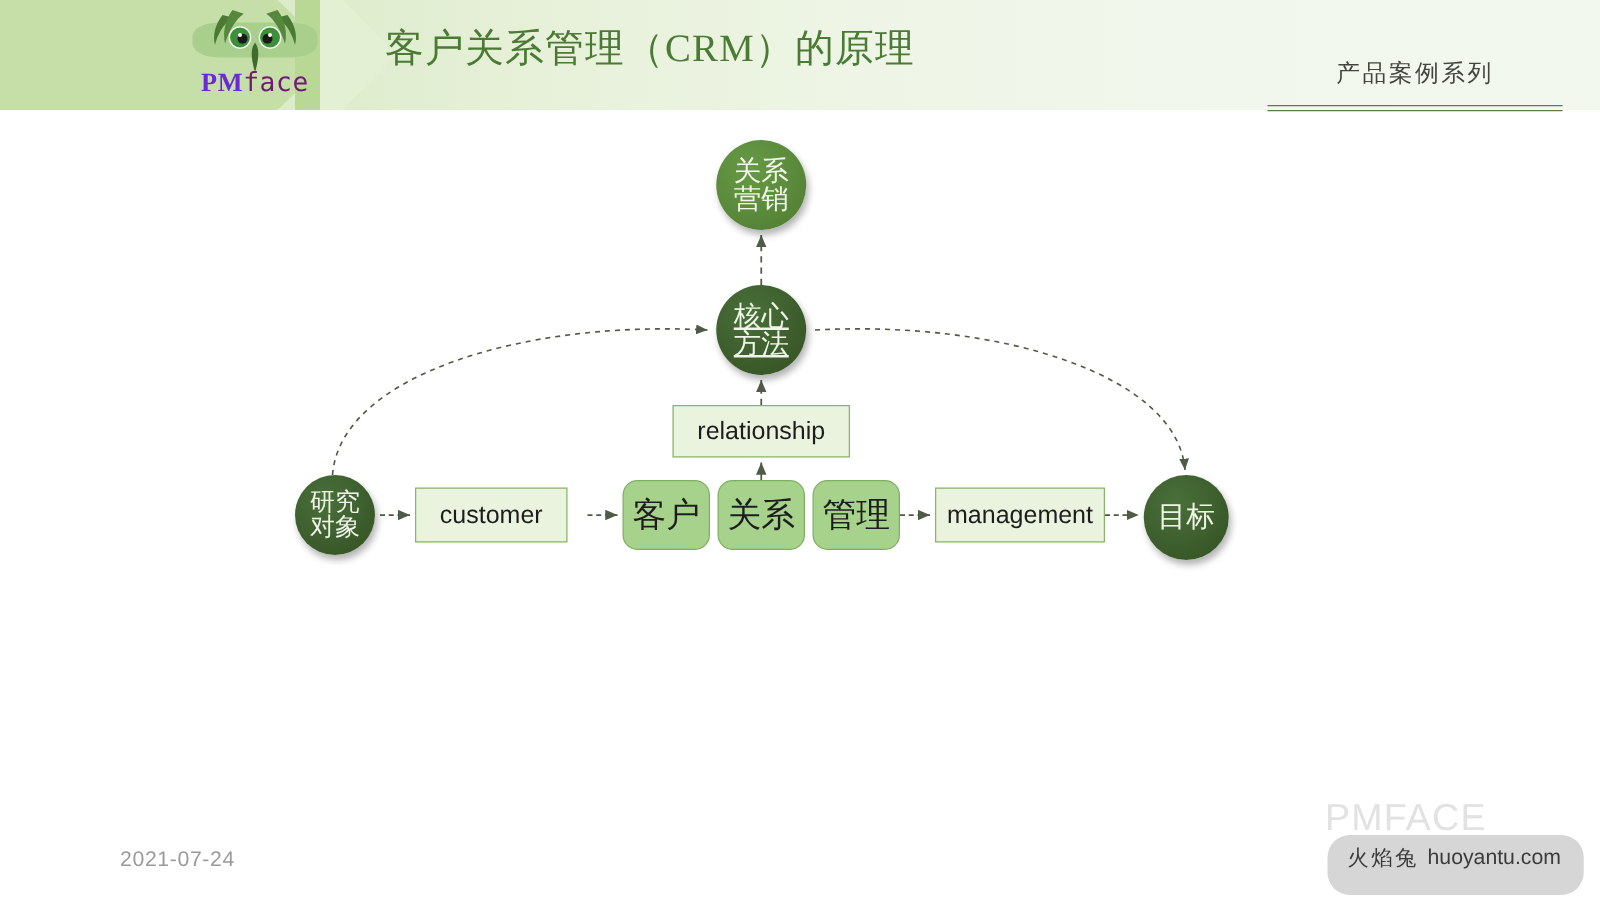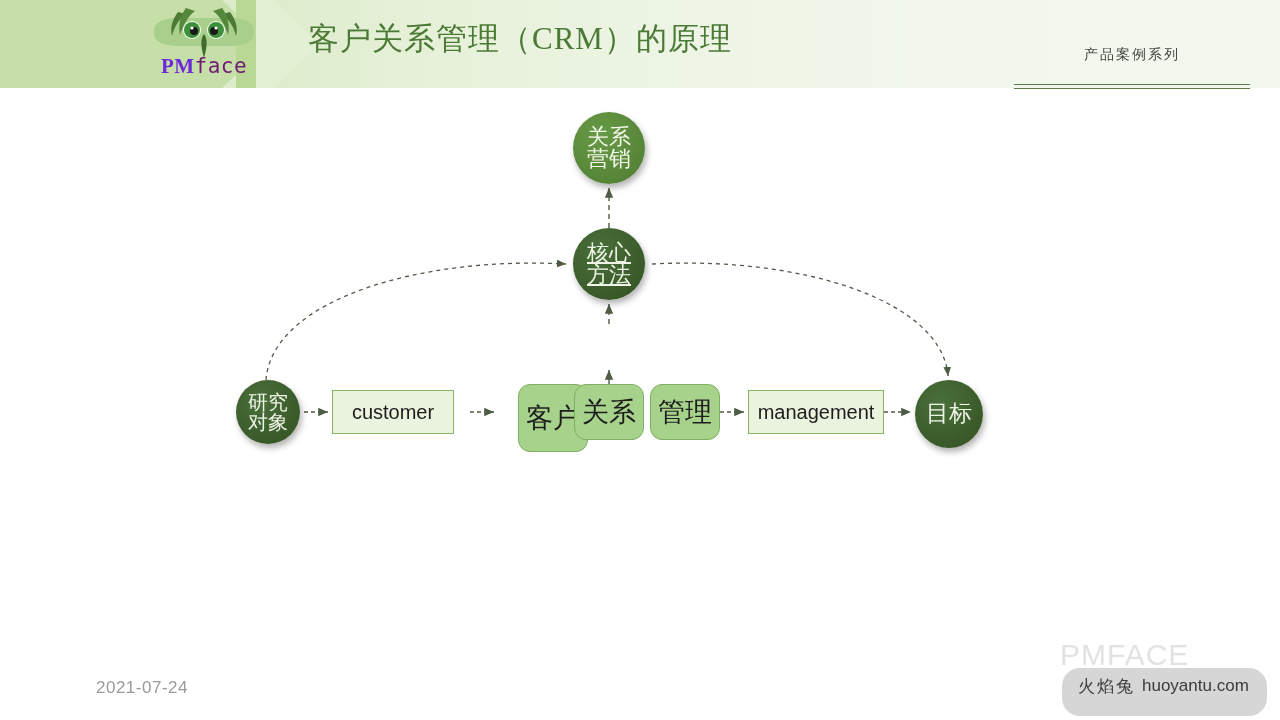--- a/index.html
+++ b/index.html
@@ -85,21 +85,21 @@
   }
 
   .header-sub-wrap {
     position: absolute;
     right: 30px; top: 46px;
     width: 236px;
     text-align: center;
   }
   .header-sub {
     font-family: Liberation Mono, monospace;
-    font-size: 14px;
+    font-size: 19px;
     color: #44443f;
     letter-spacing: 2px;
     white-space: nowrap;
   }
   .header-sub-rule {
     position: absolute;
     right: 30px; top: 84px;
     width: 236px;
     height: 3px;
     border-top: 1px solid #5f7a4a;
@@ -160,21 +160,21 @@
 
   .n-guanxi    { left: 573px; top: 24px;  width: 72px;  height: 72px;  font-size: 22px; }
   .n-hexin     { left: 573px; top: 140px; width: 72px;  height: 72px;  font-size: 22px; text-decoration: underline; }
   .n-yanjiu    { left: 236px; top: 292px; width: 64px;  height: 64px;  font-size: 20px; }
   .n-mubiao    { left: 915px; top: 292px; width: 68px;  height: 68px;  font-size: 23px; }
 
   .n-relationship { left: 538px; top: 236px; width: 142px; height: 42px; }
   .n-customer     { left: 332px; top: 302px; width: 122px; height: 44px; }
   .n-management   { left: 748px; top: 302px; width: 136px; height: 44px; }
 
-  .n-kehu   { left: 498px; top: 296px; width: 70px; height: 68px; margin-left: 20px; }
+  .n-kehu   { left: 498px; top: 296px; width: 70px; height: 56px; }
   .n-guanxi2{ left: 574px; top: 296px; width: 70px; height: 56px; }
   .n-guanli { left: 650px; top: 296px; width: 70px; height: 56px; }
 
   .stacked span { display: block; }
 
   
   .footer-date {
     position: absolute;
     left: 96px; top: 678px;
     font-size: 17px;
@@ -294,20 +294,21 @@
 
   <div class="node circle-dark n-yanjiu stacked">
     <div>
       <span>研究</span>
       <span>对象</span>
     </div>
   </div>
 
   <div class="node circle-dark n-mubiao">目标</div>
 
+  <div class="node box-light n-relationship">relationship</div>
   <div class="node box-light n-customer">customer</div>
   <div class="node box-light n-management">management</div>
 
   <div class="node box-green n-kehu">客户</div>
   <div class="node box-green n-guanxi2">关系</div>
   <div class="node box-green n-guanli">管理</div>
 </div>
 
 <div class="footer-date">2021-07-24</div>
 <div class="watermark-logo">PMFACE</div>

